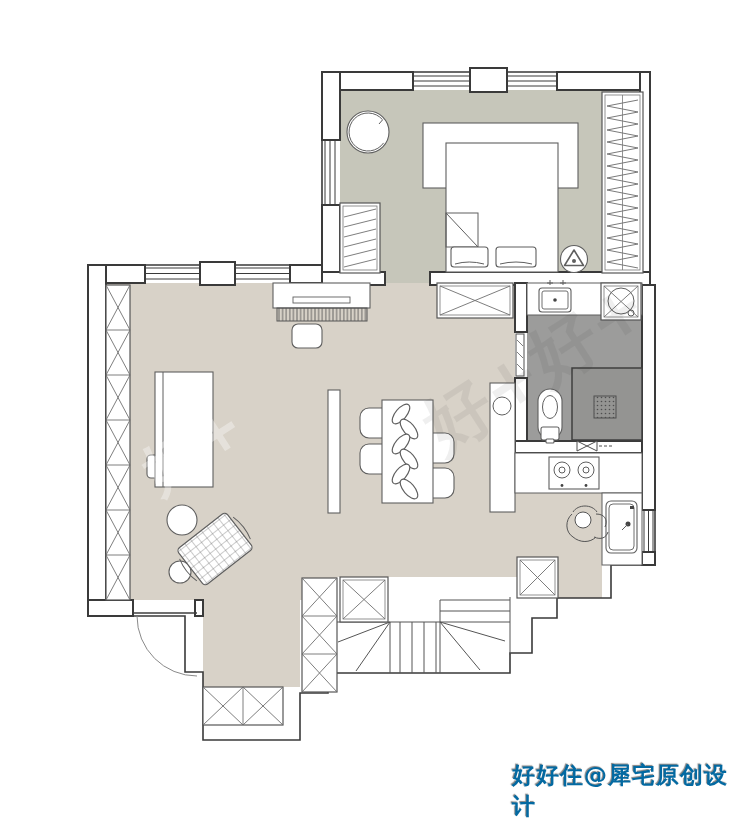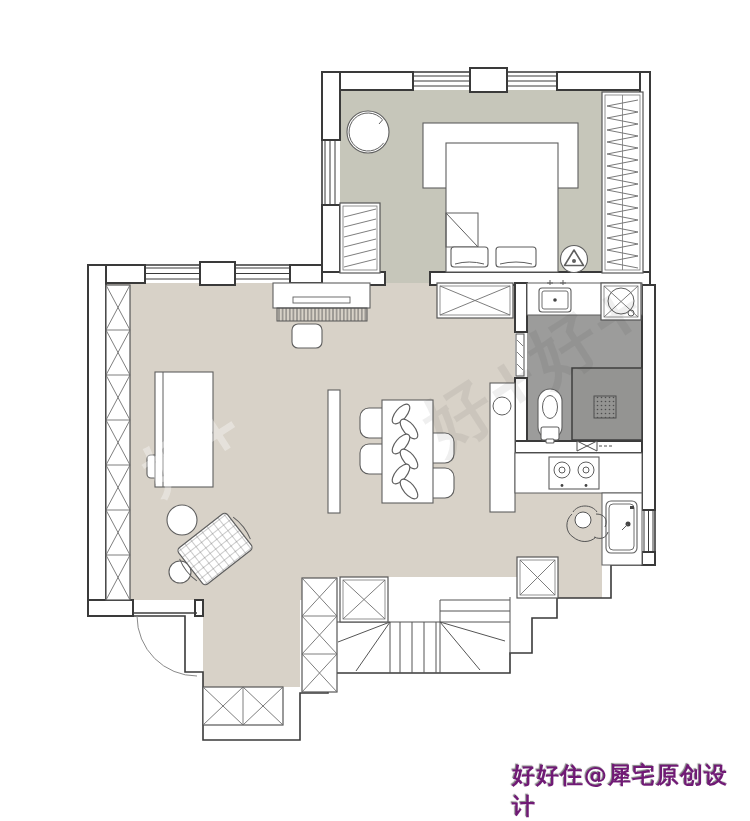--- a/index.html
+++ b/index.html
@@ -8,21 +8,21 @@
   svg{position:absolute;left:0;top:0;}
   .wall{fill:#ffffff;stroke:#3a3a3a;stroke-width:2;}
   .sil{fill:none;stroke:#3a3a3a;stroke-width:1.6;}
   .win{stroke:#3a3a3a;stroke-width:1;}
   .furn{fill:#ffffff;stroke:#5f5f5f;stroke-width:1.1;}
   .thin{stroke:#5f5f5f;stroke-width:1;fill:none;}
   .xline{stroke:#6f6f6f;stroke-width:0.9;}
   .cab{fill:#ffffff;stroke:#565656;stroke-width:1.2;}
   .stair{stroke:#555555;stroke-width:1;fill:none;}
   #credit{position:absolute;left:512px;top:760px;font-size:23px;letter-spacing:1px;
-          color:#701a75;font-weight:600;
+          color:#0369a1;font-weight:600;
           text-shadow:1px 1px 0 #ffffff,-1px -1px 1px #828282;}
 </style>
 </head>
 <body>
 
 <div id="stage">
 <svg width="750" height="821" viewBox="0 0 750 821">
   <defs>
     <pattern id="keys" width="3.6" height="12" patternUnits="userSpaceOnUse">
       <line x1="1.8" y1="0" x2="1.8" y2="12" stroke="#555" stroke-width="0.9"></line>

